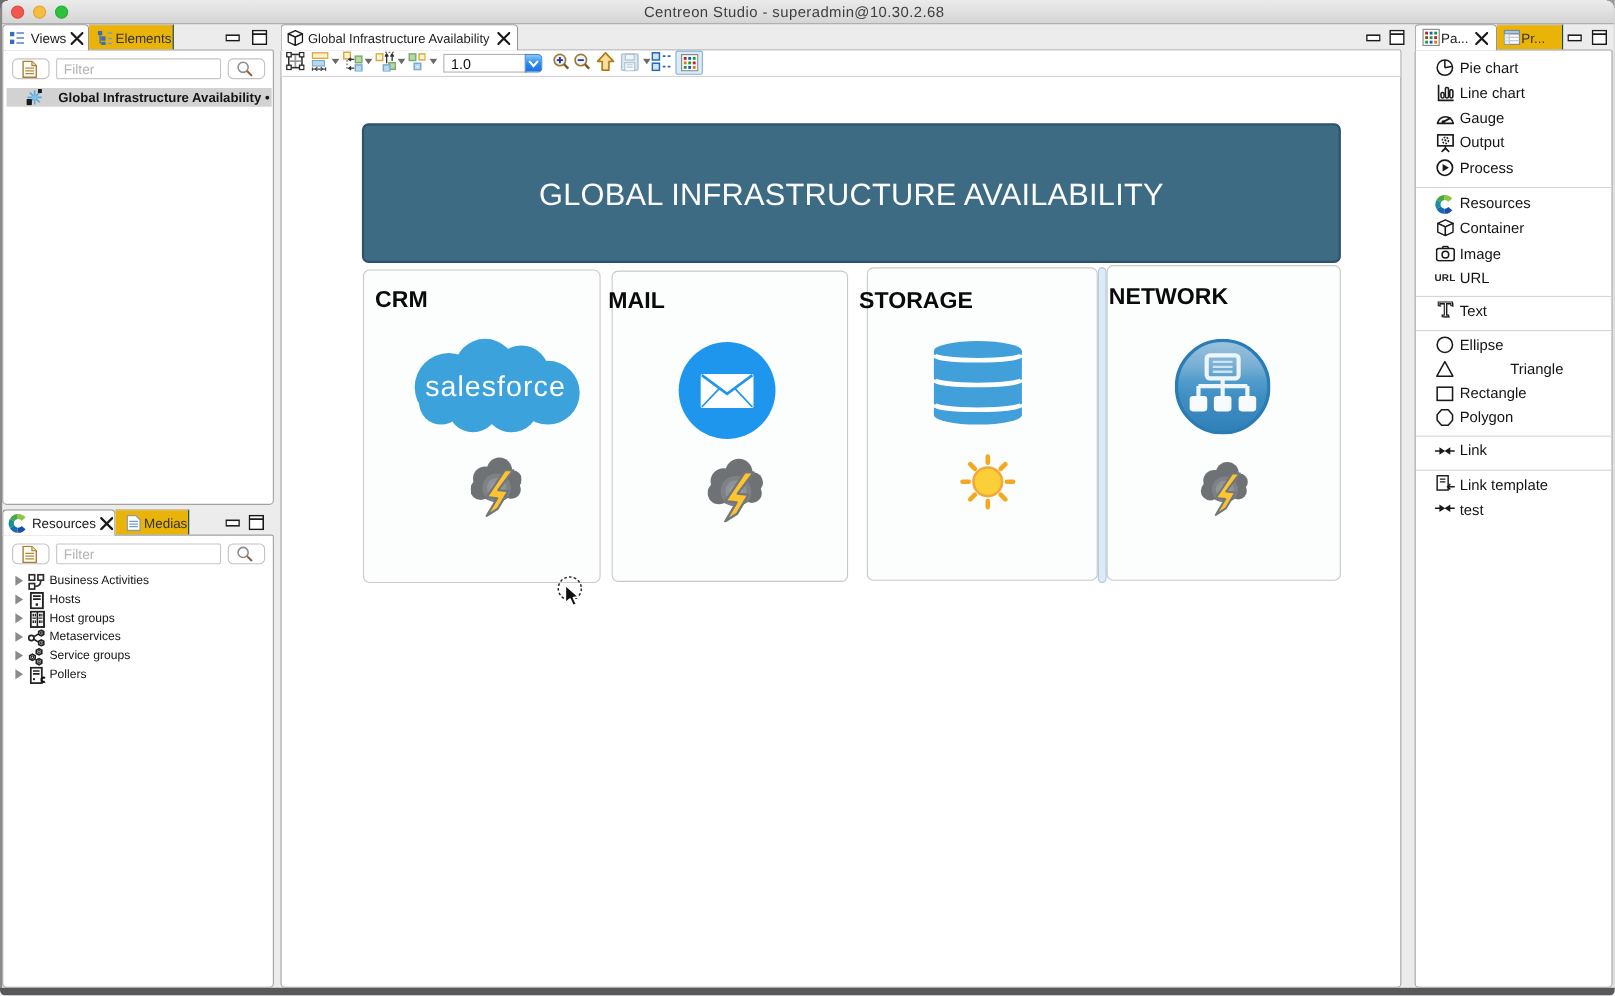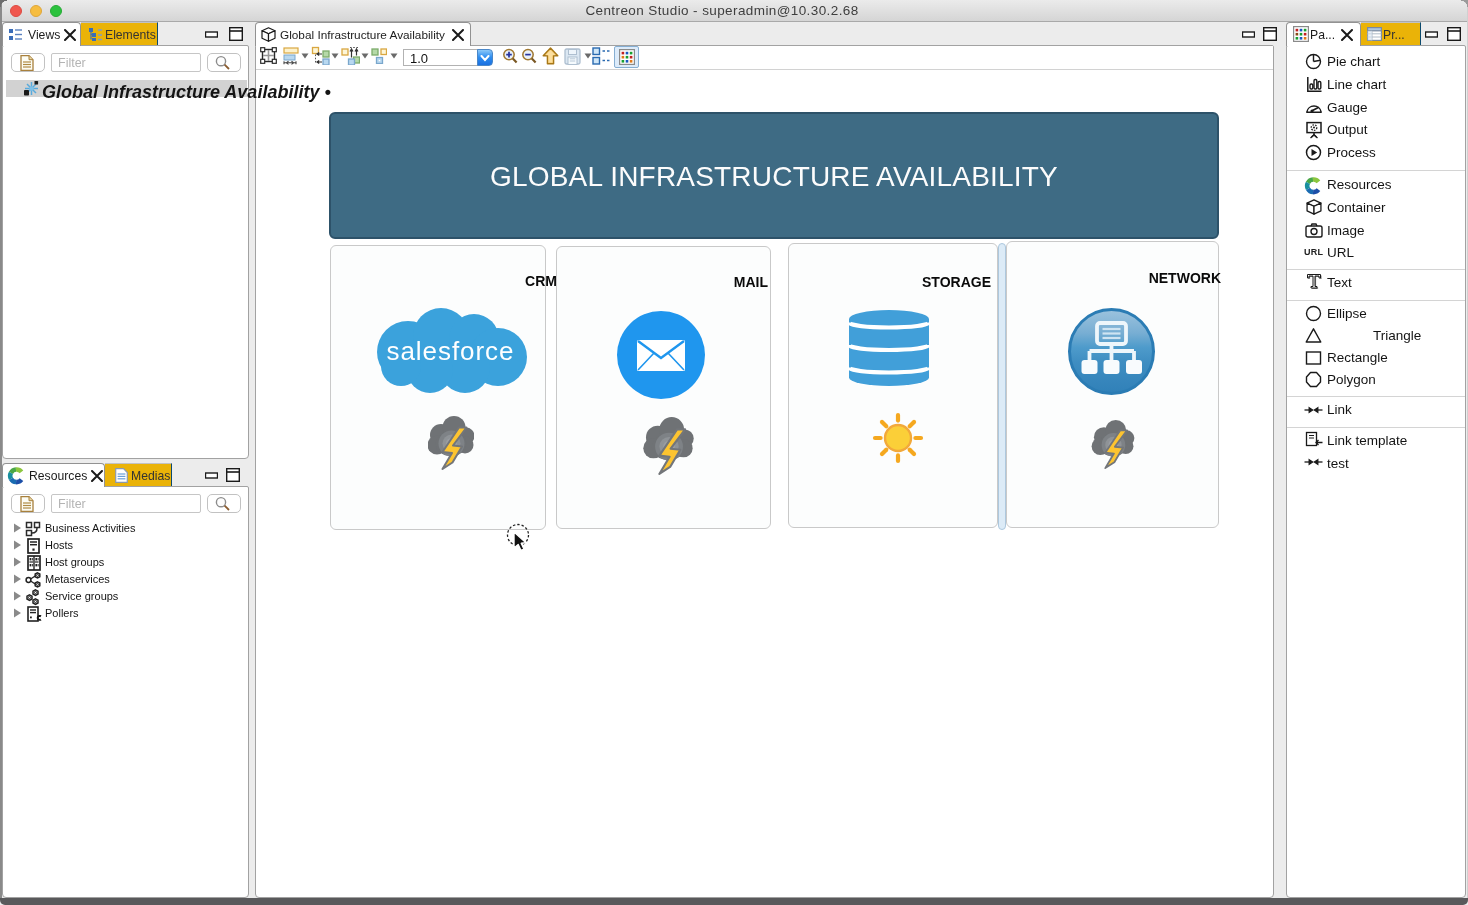--- a/index.html
+++ b/index.html
@@ -37,21 +37,21 @@
 
   
   .trow { z-index:4; font-size:11px; color:#141414; }
 
   
   .pitem { z-index:4; font-size:13.5px; color:#141414; }
   .psep { z-index:4; background:#d4d4d4; height:1px; left:1287px; width:178px; }
 
   
   .card { background:#fcfdfd; border:1px solid #c9c9c9; border-radius:6px; z-index:2; }
-  .ctitle { z-index:4; font-size:14px; font-weight:bold; color:#0a0a0a; text-align:right;margin-top:12px; }
+  .ctitle { z-index:4; font-size:21px; font-weight:bold; color:#0a0a0a; text-align:left; }
 </style>
 </head>
 <body>
 
 <div class="abs" id="titlebar"></div>
 <div class="abs" id="titletext" style="left:-12px;">Centreon Studio - superadmin@10.30.2.68</div>
 <div class="abs tl" style="left:10px; background:#f0574e; border:1px solid #dd4a41;"></div>
 <div class="abs tl" style="left:29.5px; background:#f6bd40; border:1px solid #dfa63a;"></div>
 <div class="abs tl" style="left:49.5px; background:#2cc23e; border:1px solid #27ab36;"></div>
 
@@ -66,21 +66,21 @@
 <div class="abs tab" style="left:2px; width:79px;">
   <span class="tlabel" style="left:25px;">Views</span>
 </div>
 
 <div class="abs fbtn" style="left:11px; top:53px; width:34px; height:19px;"></div>
 <div class="abs finput" style="left:51px; top:53px; width:150px; height:19px;"></div>
 <div class="abs fph" style="left:58px; top:56px;">Filter</div>
 <div class="abs fbtn" style="left:207px; top:53px; width:34px; height:19px;"></div>
 
 <div class="abs" style="left:6px; top:80px; width:241px; height:17px; background:#d2d2d2; z-index:4;"></div>
-<div class="abs trow" style="left:42px; top:82px; font-weight:bold; font-size:18px;font-style:italic;">Global Infrastructure Availability <span style="font-weight:bold;">•</span></div>
+<div class="abs trow" style="left:53px; top:82px; font-weight:bold; font-size:12px;">Global Infrastructure Availability <span style="font-weight:bold;">•</span></div>
 
 <div class="abs panel" style="left:2px; top:486px; width:247px; height:412px;"></div>
 <div class="abs itab" style="left:105px; top:463px; width:67px;">
   <span class="tlabel" style="left:26px;">Medias</span>
 </div>
 <div class="abs tab" style="left:2px; top:463px; width:103px;">
   <span class="tlabel" style="left:26px;">Resources</span>
 </div>
 
 <div class="abs fbtn" style="left:11px; top:494px; width:34px; height:19px;"></div>

